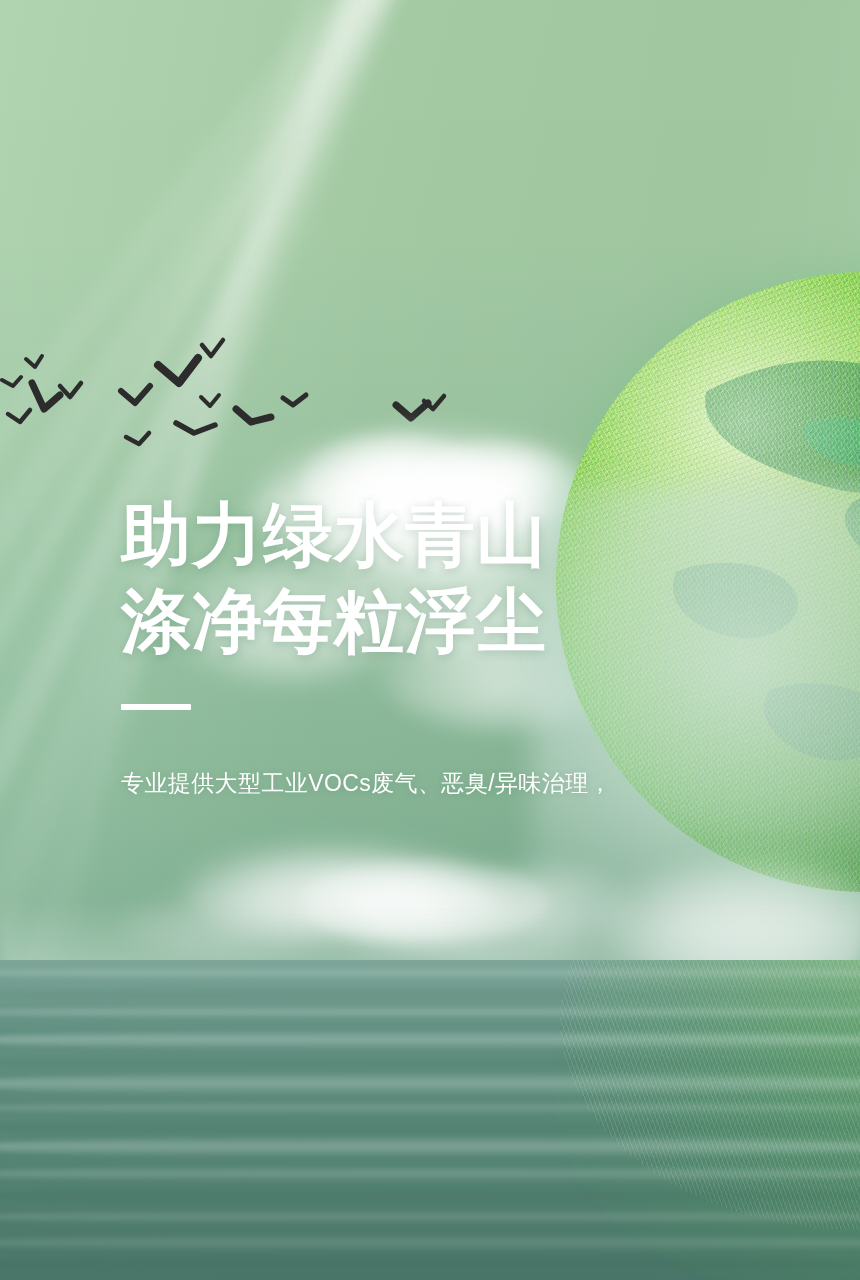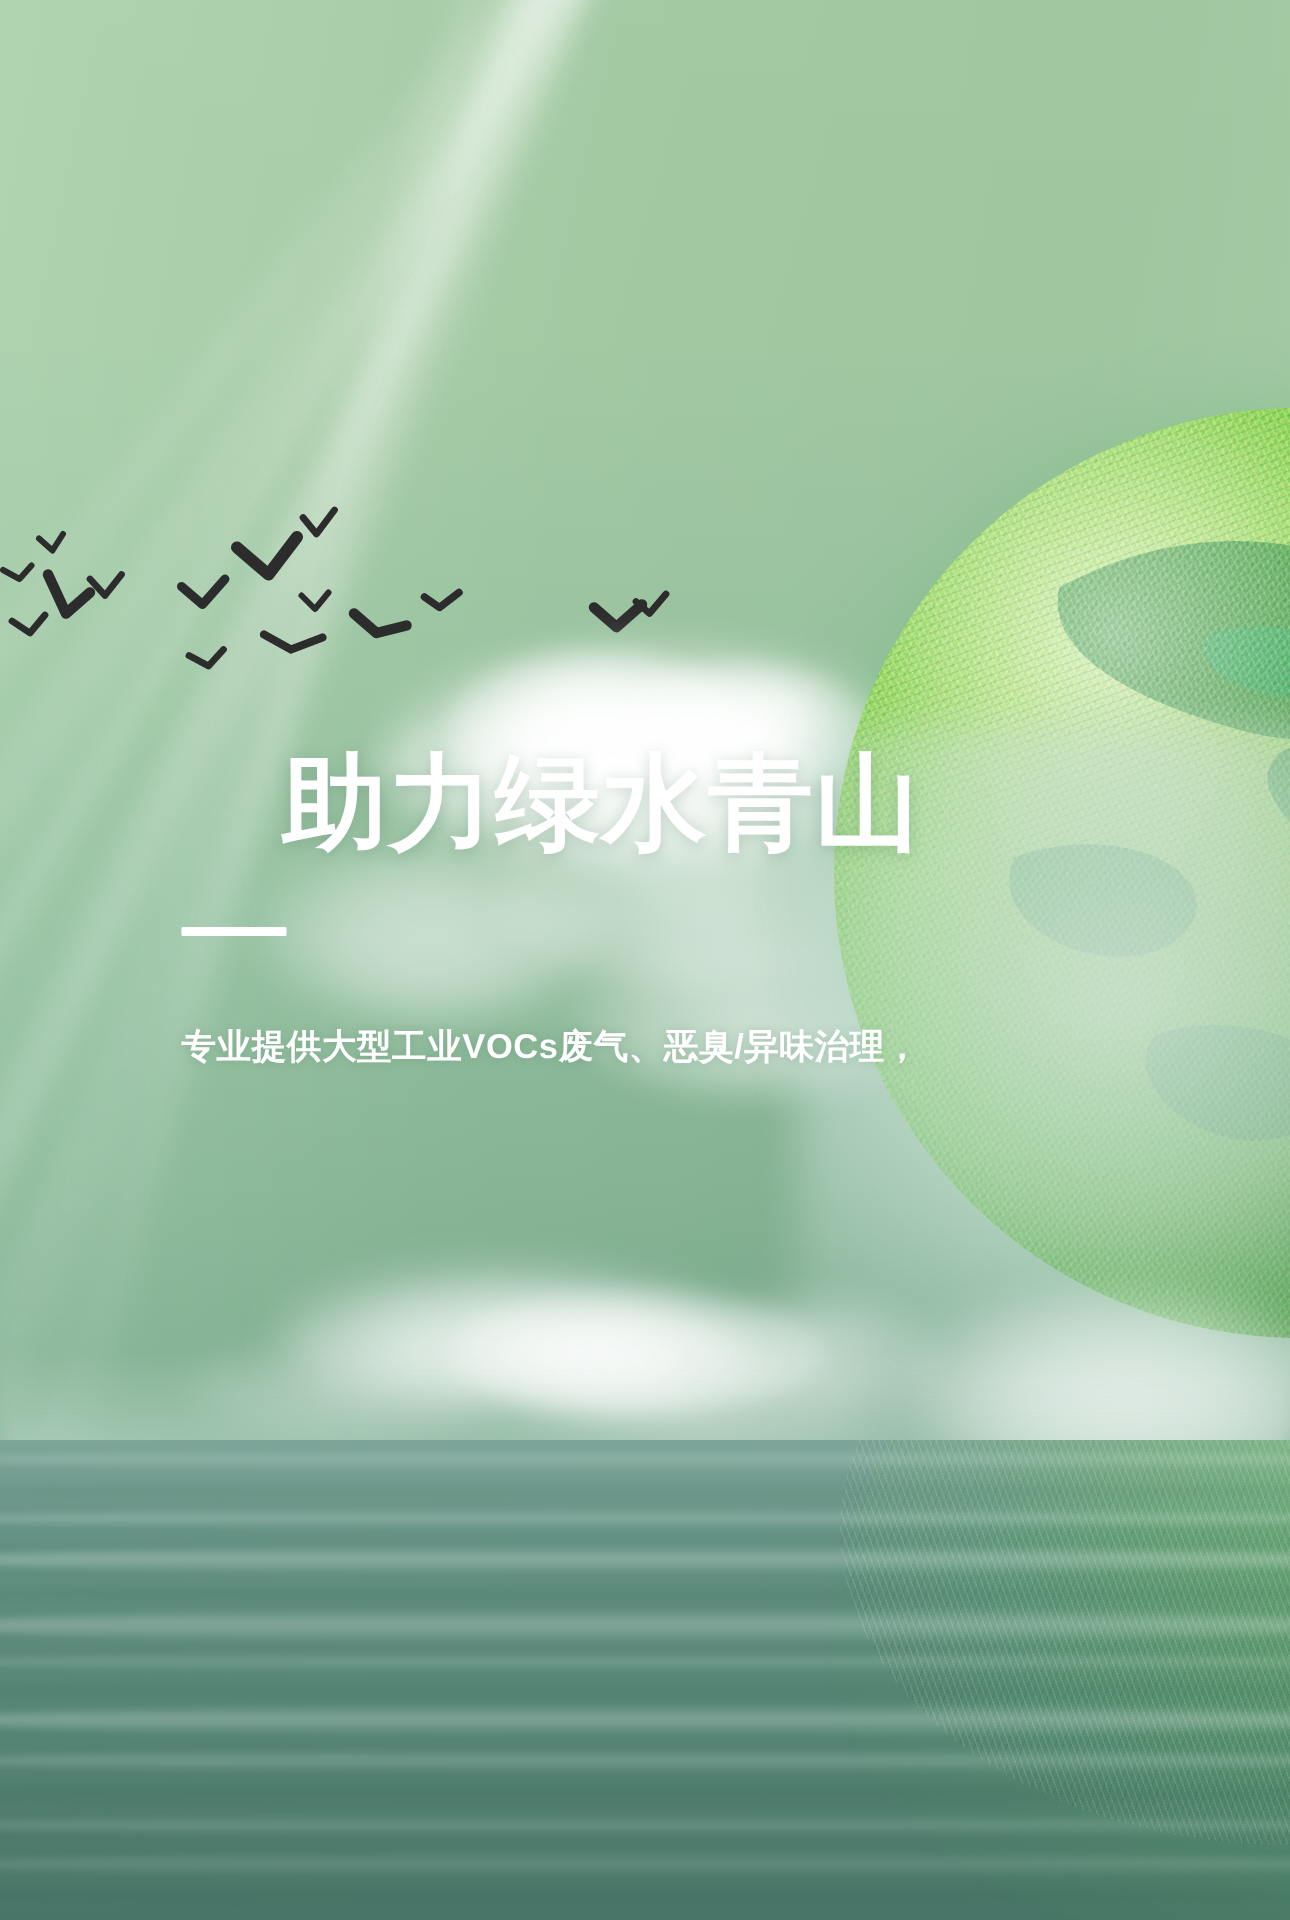--- a/index.html
+++ b/index.html
@@ -307,35 +307,35 @@
   .headline {
     margin: 0;
     font-size: 70px;
     line-height: 86px;
     font-weight: 700;
     letter-spacing: 1px;
     color: #ffffff;
     text-shadow: 0 2px 10px rgba(70,120,90,0.28);
     white-space: nowrap;
   }
-  .headline .line { display: block; text-align: center; }
+  .headline .line { display: block; }
 
   .rule {
     width: 70px;
     height: 6px;
     background: #ffffff;
     margin: 40px 0 0 0;
     border-radius: 1px;
   }
 
   .subcopy {
     margin: 52px 0 0 0;
     font-size: 23px;
     line-height: 42px;
-    font-weight: 700;
+    font-weight: 400;
     color: #ffffff;
     letter-spacing: 0.4px;
     text-shadow: 0 1px 6px rgba(70,120,90,0.25);
     white-space: nowrap;
   }
   .subcopy .line { display: block; }
 </style>
 </head>
 <body>
 
@@ -456,20 +456,21 @@
     <div class="ripple" style="top:250px; height:14px; opacity:.34;"></div>
     <div class="ripple" style="top:274px; height:18px; opacity:.30;"></div>
     <div class="ripple dark" style="top:296px; height:16px; opacity:.24;"></div>
 
     <div class="water-veil"></div>
   </div>
 
   <div class="copy">
     <h1 class="headline">
       <span class="line">助力绿水青山</span>
+      <span class="line">涤净每粒浮尘</span>
     </h1>
 
     <div class="rule"></div>
 
     <p class="subcopy">
       <span class="line">专业提供大型工业VOCs废气、恶臭/异味治理，</span>
     </p>
   </div>
 
 </div>

